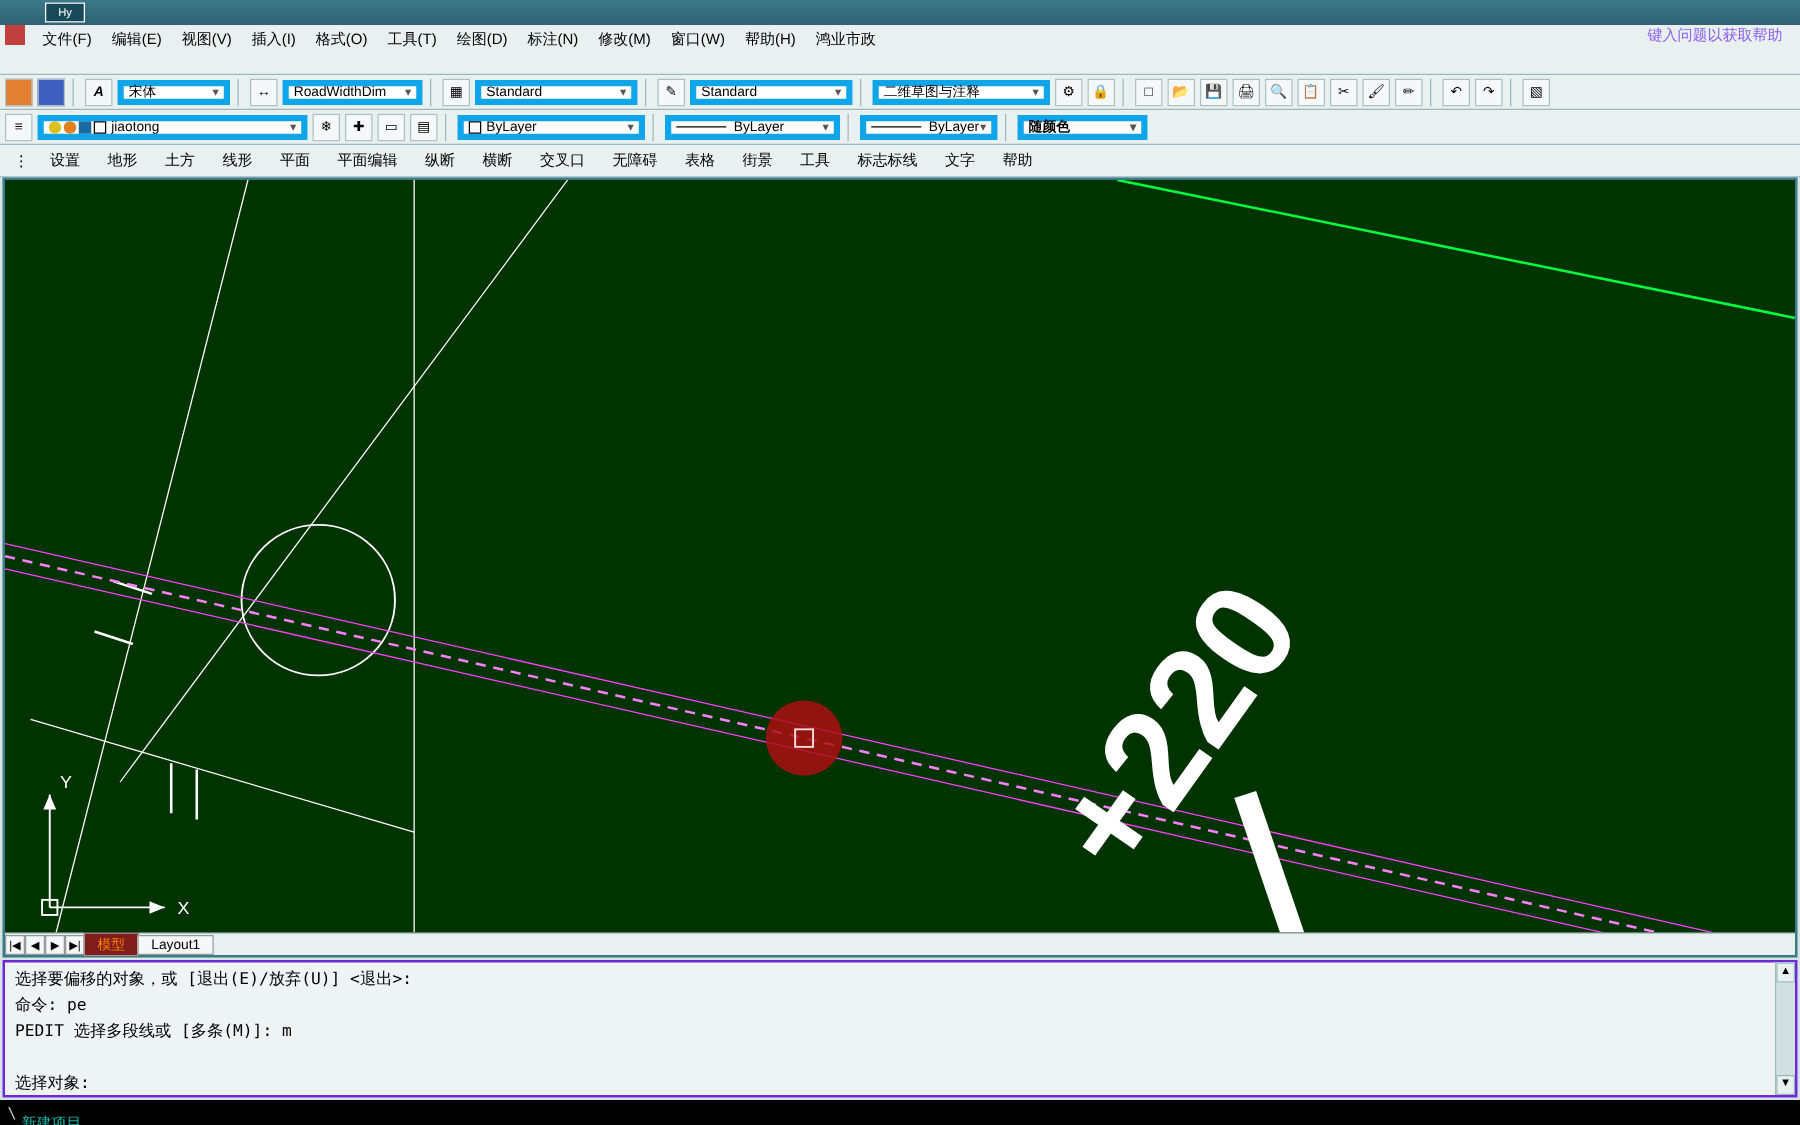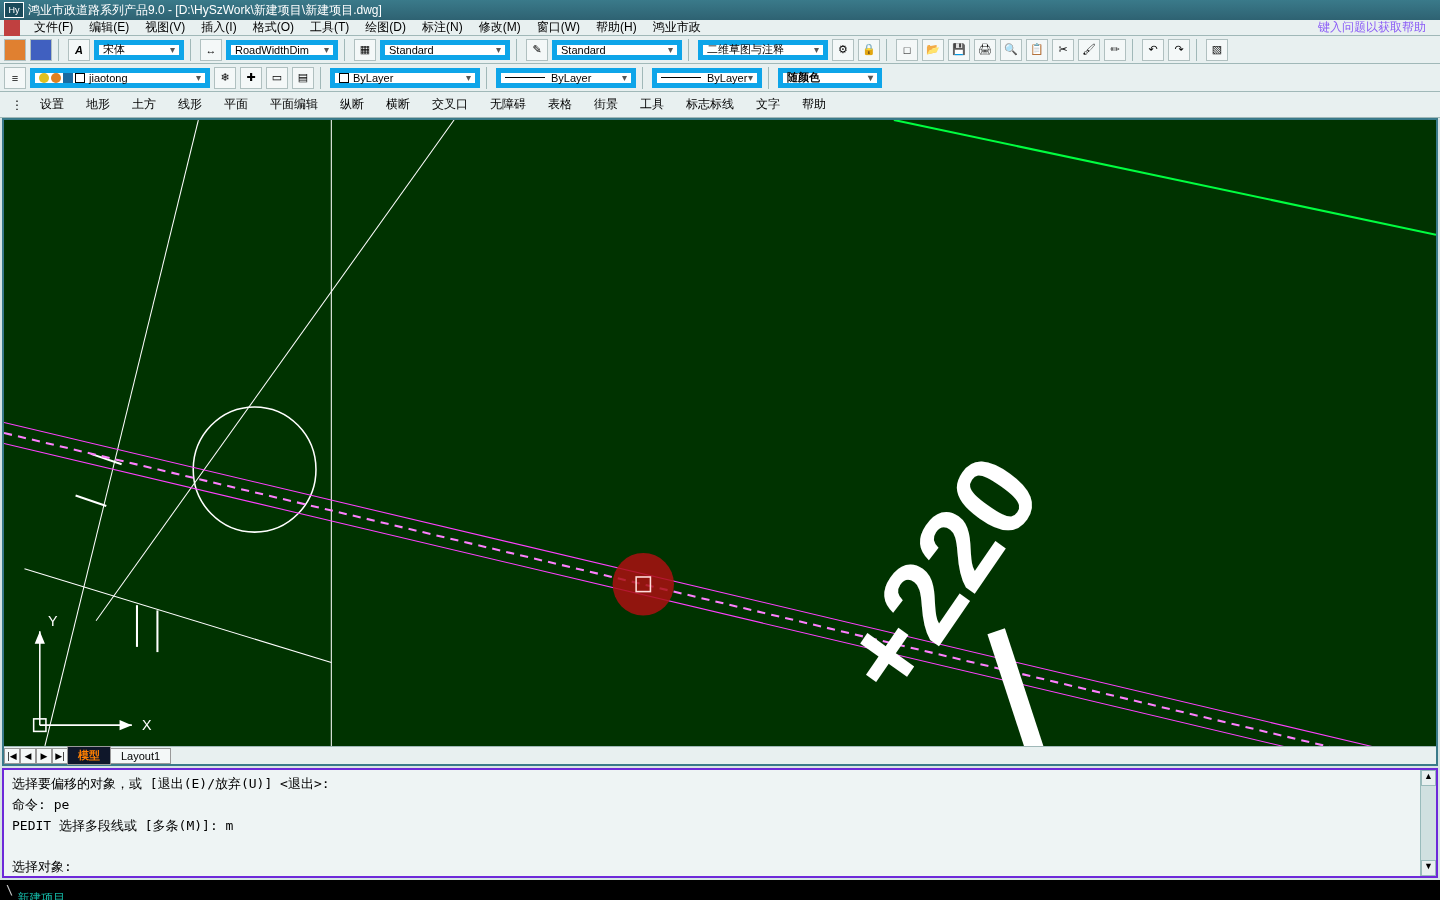--- a/index.html
+++ b/index.html
@@ -17,29 +17,28 @@
   .title-bar {
     background: linear-gradient(#3a7a8a, #2e6272);
     color: #fff;
     height: 20px;
     display: flex;
     align-items: center;
     padding: 0 4px;
     font-size: 12px;
   }
   .title-bar .app-icon {
-    width: 20px; height: 16px; background:#1a4a5a; border:1px solid #fff;
-    display:inline-flex; align-items:center; justify-content:center; font-size:9px; color:#fff; margin-right:4px;
+    width: 32px; height: 16px; background:#1a4a5a; border:1px solid #fff;
+    display:inline-flex; align-items:center; justify-content:center; font-size:9px; color:#fff; margin-right:4px;margin-left:32px;
   }
   
   .menu-bar {
     background: #e8f0f0;
-    height: 16px;
-    display: flex;
-    align-items: center;
+    height: 40px;
+    display: flex;
     border-bottom: 1px solid #a0b8b8;
     padding: 0 4px;
   }
   .menu-bar .menu-icon {
     width:16px; height:16px; background:#c04040; margin-right:6px;
   }
   .menu-bar span.menu-item {
     padding: 3px 8px;
     cursor: default;
   }
@@ -81,22 +80,22 @@
   .dropdown::after {
     content: "▾";
     margin-left: auto;
     color:#555;
     font-size:10px;
   }
   .dd-font   { width: 90px; }
   .dd-dim    { width: 112px; }
   .dd-std    { width: 130px; }
   .dd-std2   { width: 130px; }
-  .dd-view   { width: 130px; }
-  .dd-layer  { width: 180px; }
+  .dd-view   { width: 142px; }
+  .dd-layer  { width: 216px; }
   .dd-lt     { width: 150px; }
   .dd-lw     { width: 140px; }
   .dd-plot   { width: 110px; }
   .dd-color  { width: 104px; font-weight: bold; }
   .swatch { width:10px; height:10px; border:1px solid #000; margin-right:4px; display:inline-block;}
   .swatch.white { background:#fff; }
   .line-samp { width:40px; border-top:1px solid #000; margin-right:6px; }
   .layer-icons { display:inline-flex; gap:2px; margin-right:4px;}
   .layer-icons i { width:10px;height:10px; display:inline-block;}
   .li-bulb { background:#e0c020; border-radius:50%; }
@@ -149,21 +148,21 @@
     width:16px; height:16px; border:1px solid #999; background:#f4f8f8;
     display:inline-flex; align-items:center; justify-content:center; font-size:9px;
   }
   .layout-tabs .lt-tab {
     padding: 1px 10px;
     border:1px solid #999;
     background:#f4f8f8;
     margin-left:-1px;
   }
   .layout-tabs .lt-tab.active {
-    background:#0f172a; color:#ff8000; font-weight:bold;
+    background:#7f1d1d; color:#ff8000; font-weight:normal;
   }
   
   .command-area {
     background:#eef4f4;
     border:2px solid #6d28d9;
     margin: 2px;
     height: 110px;
     display:flex;
   }
   .cmd-scroll {
@@ -195,21 +194,20 @@
   .status-line .st1 { color:#ccc; }
   .status-line .st2 { color:#14b8a6; margin-left:4px;margin-top:16px;}
   
   .ucs-label { fill:#fff; font-size:14px; font-family:sans-serif;}
 </style>
 </head>
 <body>
 
 <div class="title-bar">
   <span class="app-icon">Hy</span>
-  <span>鸿业市政道路系列产品9.0  - [D:\HySzWork\新建项目\新建项目.dwg]</span>
 </div>
 
 <div class="menu-bar">
   <span class="menu-icon"></span>
   <span class="menu-item">文件(F)</span>
   <span class="menu-item">编辑(E)</span>
   <span class="menu-item">视图(V)</span>
   <span class="menu-item">插入(I)</span>
   <span class="menu-item">格式(O)</span>
   <span class="menu-item">工具(T)</span>

